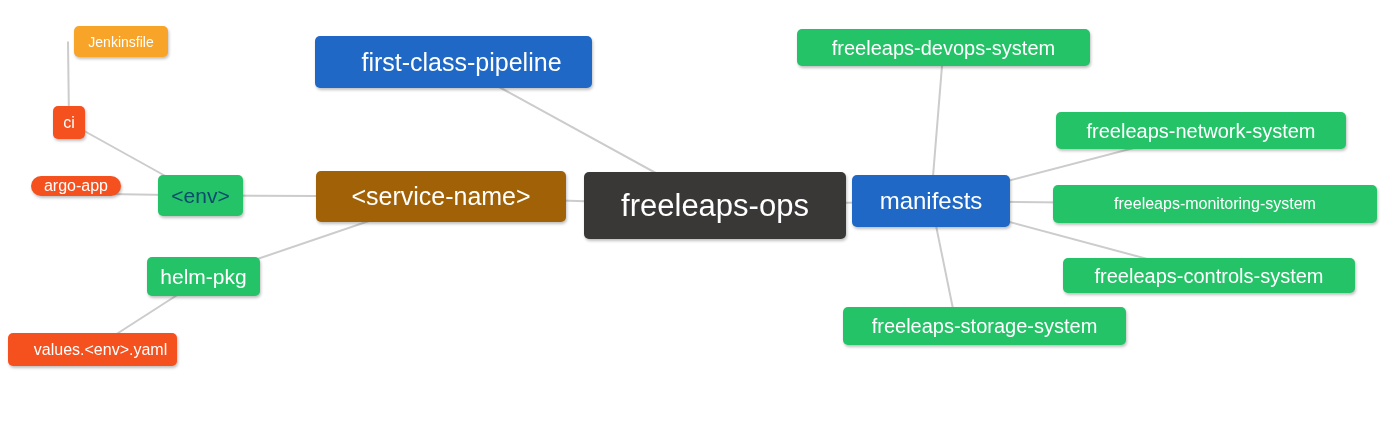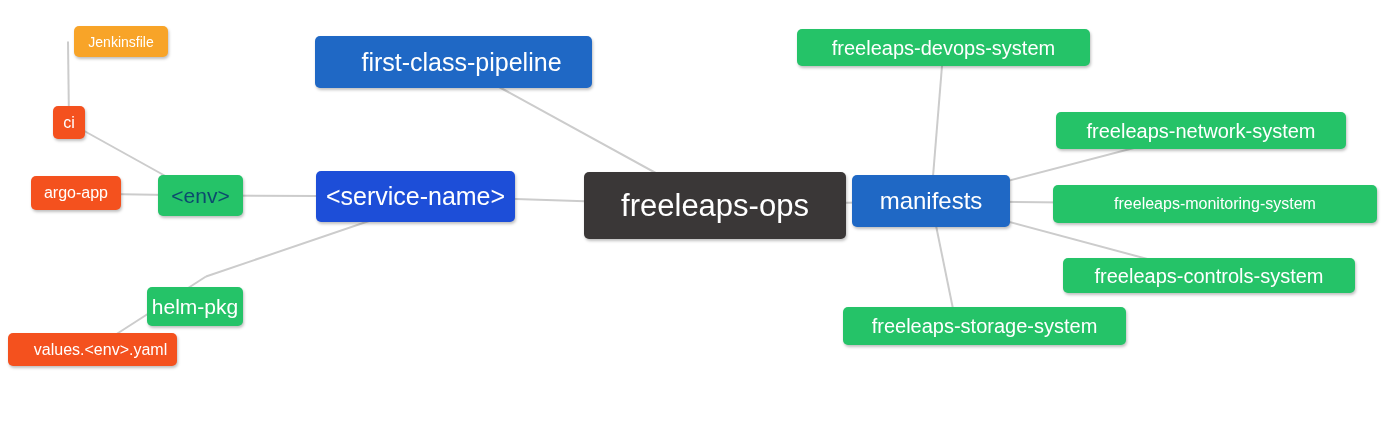--- a/index.html
+++ b/index.html
@@ -62,26 +62,26 @@
       <line x1="715" y1="205.5" x2="931" y2="201" stroke="#CCCCCC" stroke-width="2"></line>
       <line x1="931" y1="201" x2="943.5" y2="47.5" stroke="#CCCCCC" stroke-width="2"></line>
       <line x1="931" y1="201" x2="1201" y2="130.5" stroke="#CCCCCC" stroke-width="2"></line>
       <line x1="931" y1="201" x2="1215" y2="204" stroke="#CCCCCC" stroke-width="2"></line>
       <line x1="931" y1="201" x2="1209" y2="275.5" stroke="#CCCCCC" stroke-width="2"></line>
       <line x1="931" y1="201" x2="956.5" y2="326" stroke="#CCCCCC" stroke-width="2"></line>
     </svg>
   <div class="node-layer" id="node-layer">
       <div class="node" style="left: 29px; top: 26px; width: 94px; height: 31px; font-size: 14px; background: rgb(248, 164, 40); color: rgb(255, 255, 255); margin-left: 45px;">Jenkinsfile</div>
       <div class="node" style="left: 53px; top: 106px; width: 32px; height: 33px; font-size: 16px; background: rgb(244, 81, 30); color: rgb(255, 255, 255);">ci</div>
-      <div class="node" style="left: 31px; top: 176px; width: 90px; height: 34px; font-size: 16px; background: rgb(244, 81, 30); color: rgb(255, 255, 255);">argo-app</div>
+      <div class="node" style="left: 31px; top: 176px; width: 90px; height: 20px; font-size: 16px; background: rgb(244, 81, 30); color: rgb(255, 255, 255); border-radius: 16px;">argo-app</div>
       <div class="node" style="left: 158px; top: 175px; width: 85px; height: 41px; font-size: 21px; background: rgb(37, 195, 104); color: #0c4a6e;">&lt;env&gt;</div>
-      <div class="node" style="left: 147px; top: 257px; width: 96px; height: 39px; font-size: 21px; background: rgb(37, 195, 104); color: rgb(255, 255, 255); margin-top: 30px;">helm-pkg</div>
+      <div class="node" style="left: 147px; top: 257px; width: 113px; height: 39px; font-size: 21px; background: rgb(37, 195, 104); color: rgb(255, 255, 255);">helm-pkg</div>
       <div class="node" style="left: 8px; top: 333px; width: 169px; height: 33px; font-size: 16px; background: rgb(244, 81, 30); color: rgb(255, 255, 255); padding-left: 16px;">values.&lt;env&gt;.yaml</div>
       <div class="node" style="left: 315px; top: 36px; width: 277px; height: 52px; font-size: 25px; background: rgb(31, 104, 197); color: rgb(255, 255, 255); padding-left: 16px;">first-class-pipeline</div>
-      <div class="node" style="left: 316px; top: 171px; width: 199px; height: 51px; font-size: 25px; background: #1d4ed8; color: rgb(255, 255, 255);">&lt;service-name&gt;</div>
+      <div class="node" style="left: 316px; top: 171px; width: 250px; height: 51px; font-size: 25px; background: #a16207; color: rgb(255, 255, 255);">&lt;service-name&gt;</div>
       <div class="node" style="left: 584px; top: 172px; width: 262px; height: 67px; font-size: 31px; background: rgb(58, 55, 55); color: rgb(255, 255, 255);">freeleaps-ops</div>
       <div class="node" style="left: 852px; top: 175px; width: 158px; height: 52px; font-size: 24px; background: rgb(31, 104, 197); color: rgb(255, 255, 255);">manifests</div>
       <div class="node" style="left: 797px; top: 29px; width: 293px; height: 37px; font-size: 20px; background: rgb(37, 195, 104); color: rgb(255, 255, 255);">freeleaps-devops-system</div>
       <div class="node" style="left: 1056px; top: 112px; width: 290px; height: 37px; font-size: 20px; background: rgb(37, 195, 104); color: rgb(255, 255, 255);">freeleaps-network-system</div>
       <div class="node" style="left: 1053px; top: 185px; width: 324px; height: 38px; font-size: 16px; background: rgb(37, 195, 104); color: rgb(255, 255, 255);">freeleaps-monitoring-system</div>
       <div class="node" style="left: 1063px; top: 258px; width: 292px; height: 35px; font-size: 20px; background: rgb(37, 195, 104); color: rgb(255, 255, 255);">freeleaps-controls-system</div>
       <div class="node" style="left: 815px; top: 307px; width: 283px; height: 38px; font-size: 20px; background: rgb(37, 195, 104); color: rgb(255, 255, 255); margin-left: 28px;">freeleaps-storage-system</div>
     </div>
 </div>
 

